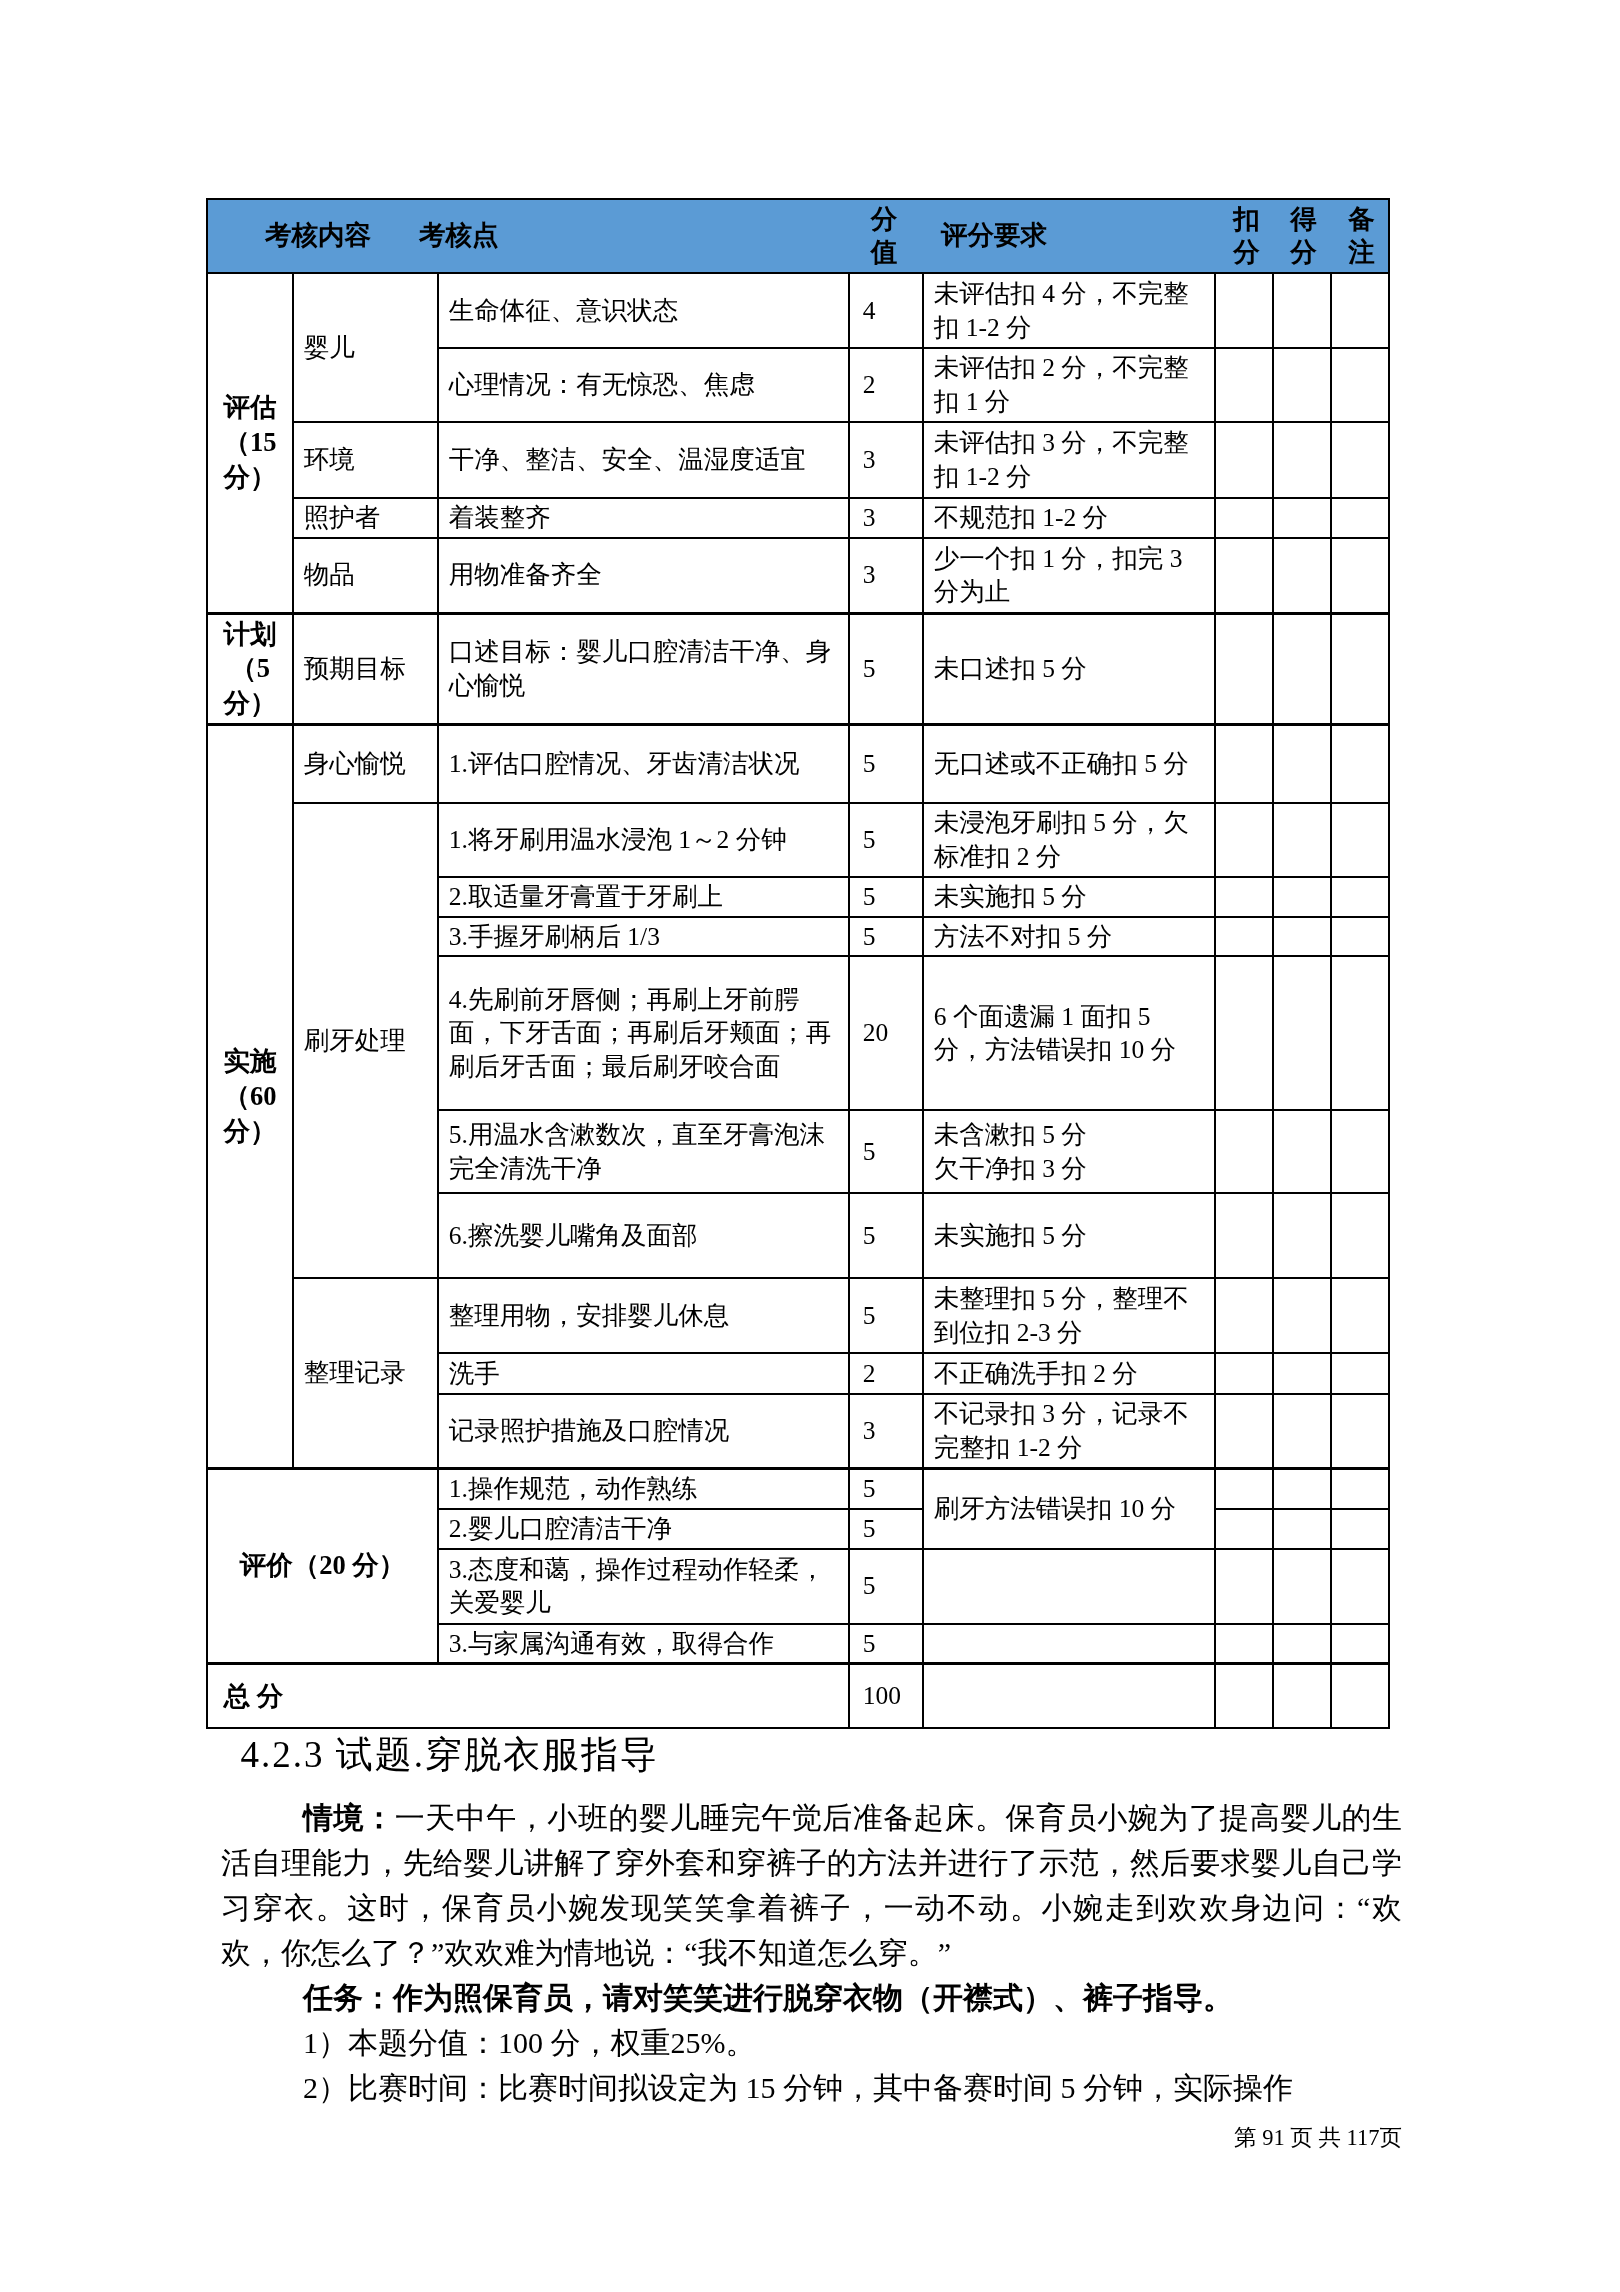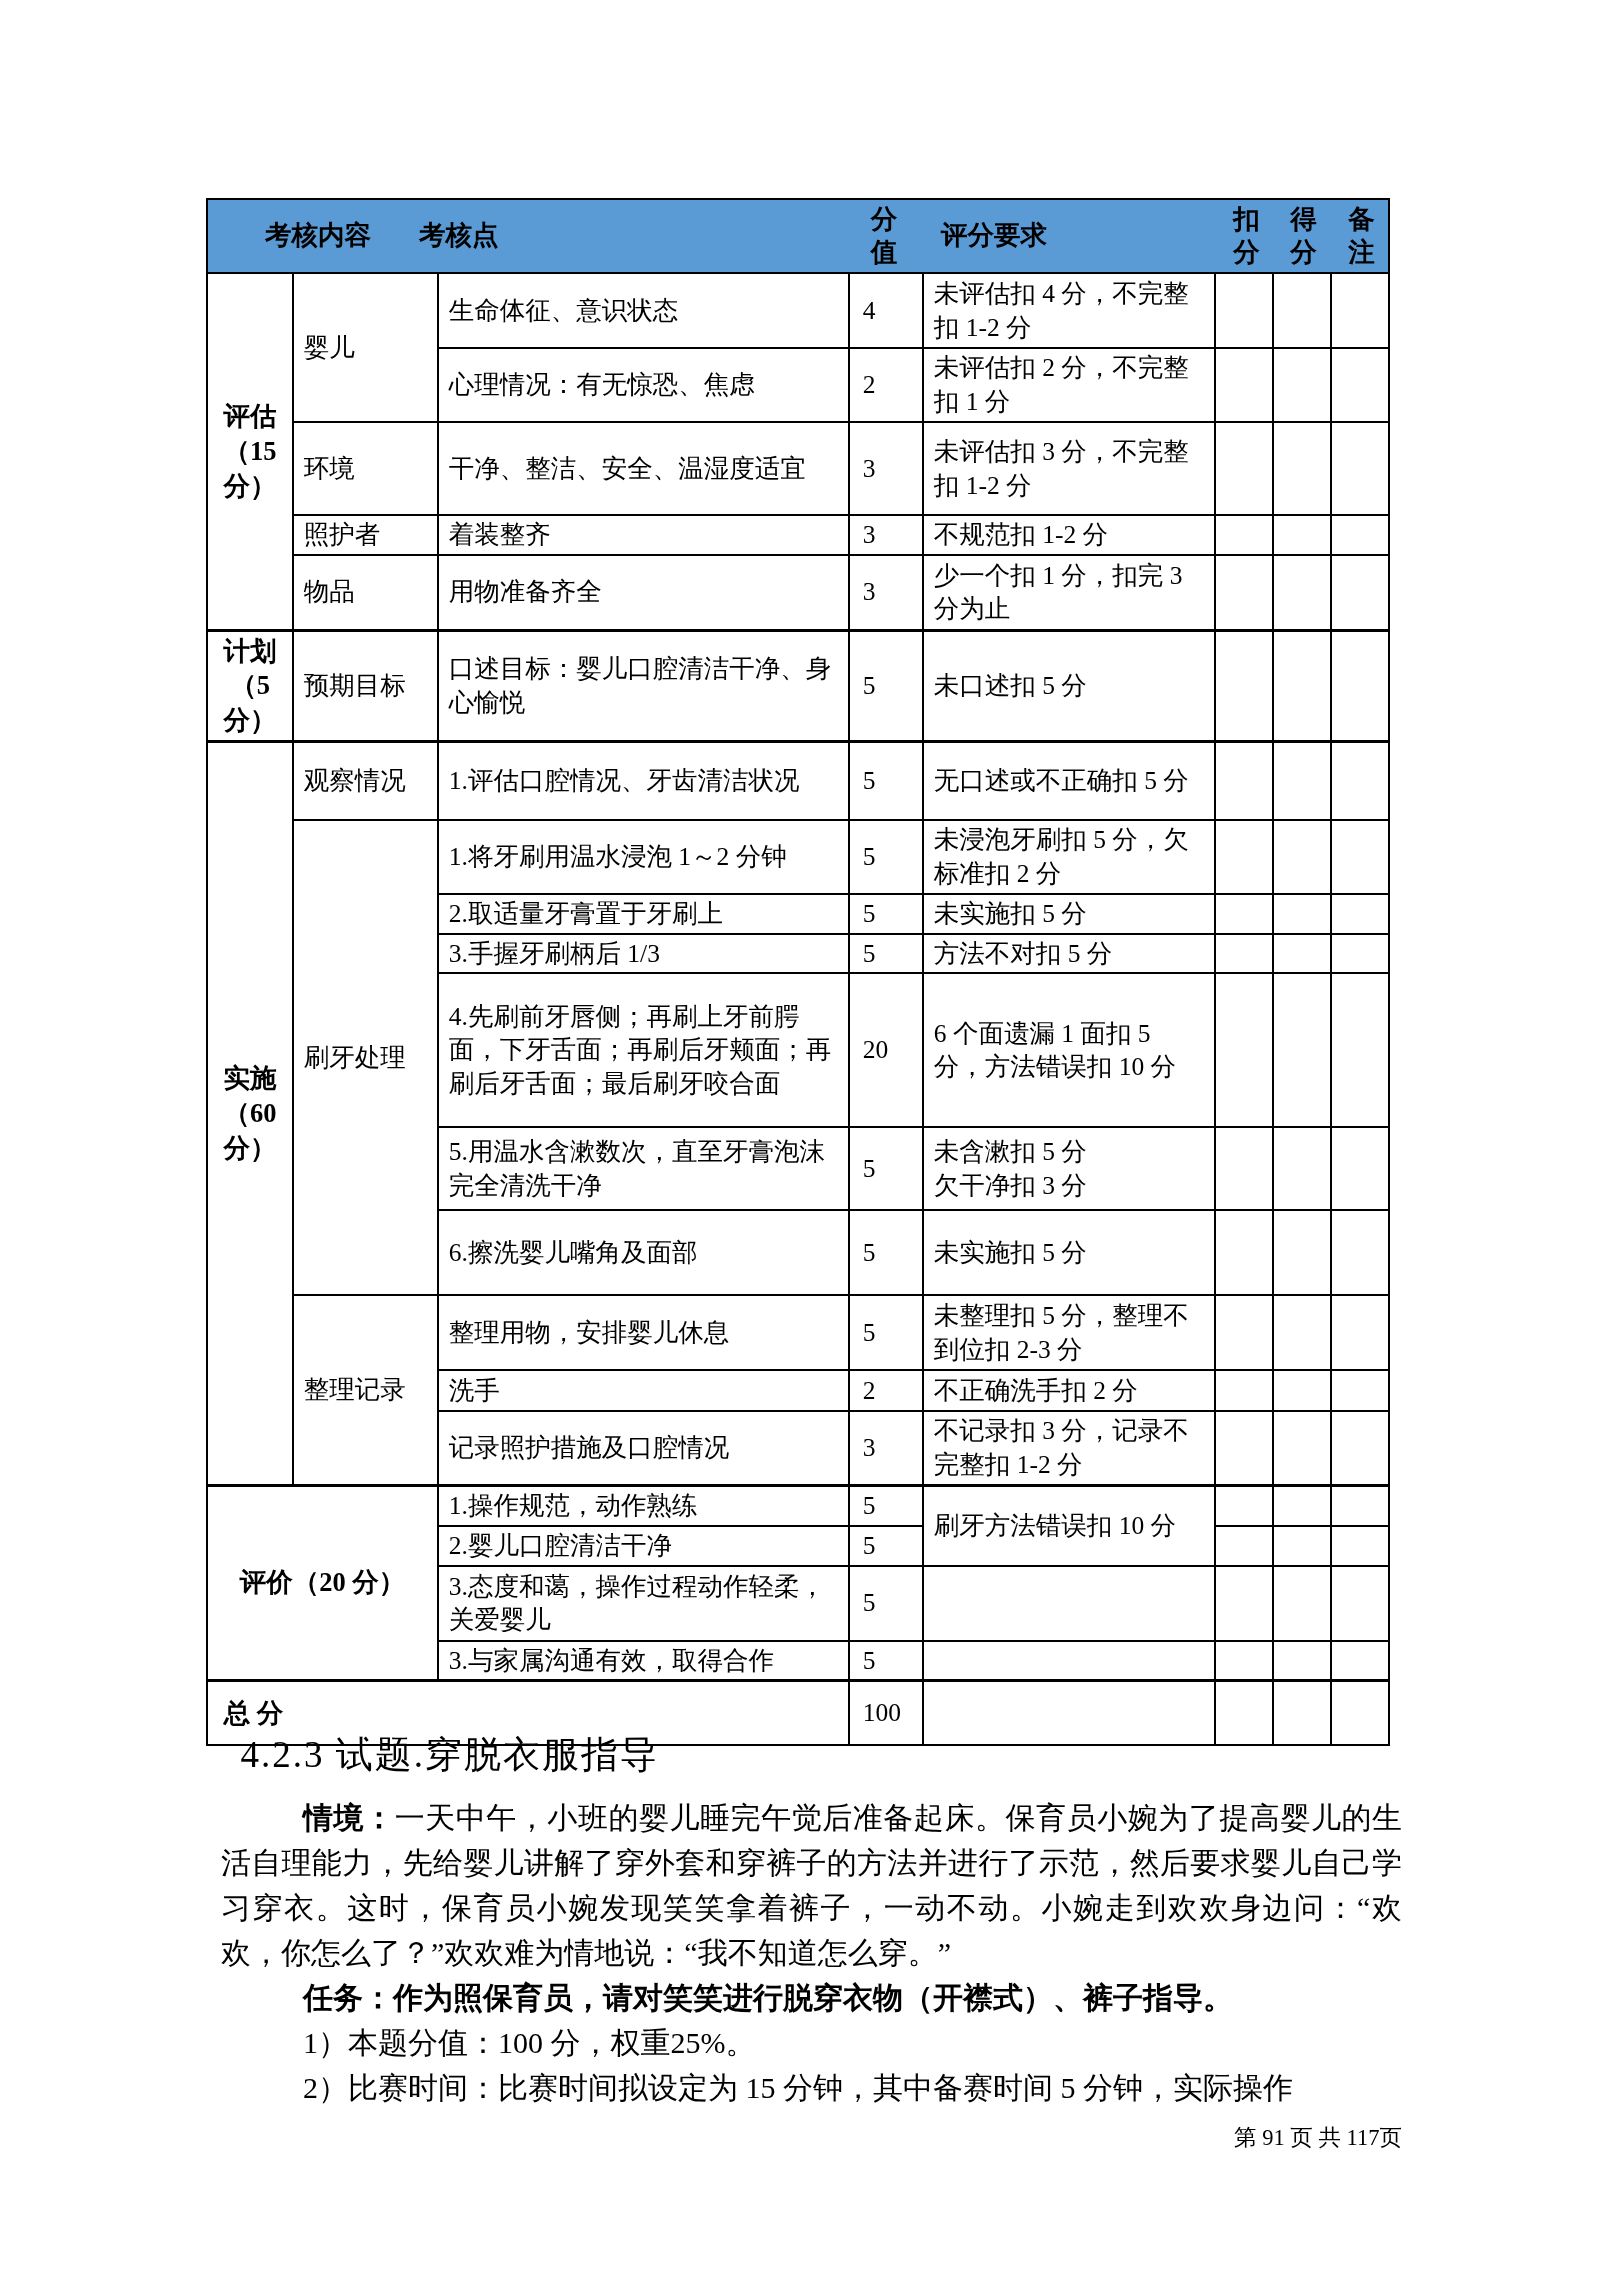--- a/index.html
+++ b/index.html
@@ -104,21 +104,21 @@
           <td class="blank"></td>
         </tr>
         <tr style="height: 74px;">
           <td class="pt">心理情况：有无惊恐、焦虑</td>
           <td class="val">2</td>
           <td class="req">未评估扣 2 分，不完整扣 1 分</td>
           <td class="blank"></td>
           <td class="blank"></td>
           <td class="blank"></td>
         </tr>
-        <tr style="height: 93px;">
+        <tr style="height: 76px;">
           <td class="sub">环境</td>
           <td class="pt">干净、整洁、安全、温湿度适宜</td>
           <td class="val">3</td>
           <td class="req">未评估扣 3 分，不完整扣 1-2 分</td>
           <td class="blank"></td>
           <td class="blank"></td>
           <td class="blank"></td>
         </tr>
         <tr style="height: 40px;">
           <td class="sub">照护者</td>
@@ -147,21 +147,21 @@
           <td class="val">5</td>
           <td class="req">未口述扣 5 分</td>
           <td class="blank"></td>
           <td class="blank"></td>
           <td class="blank"></td>
         </tr>
         <tr class="sec" style="height: 78px;">
           <td rowspan="10" class="cat">实施
 （60
 分）</td>
-          <td class="sub">观察情况</td>
+          <td class="sub">身心愉悦</td>
           <td class="pt">1.评估口腔情况、牙齿清洁状况</td>
           <td class="val">5</td>
           <td class="req">无口述或不正确扣 5 分</td>
           <td class="blank"></td>
           <td class="blank"></td>
           <td class="blank"></td>
         </tr>
         <tr style="height: 74px;">
           <td rowspan="6" class="sub">刷牙处理</td>
           <td class="pt">1.将牙刷用温水浸泡 1～2 分钟</td>

